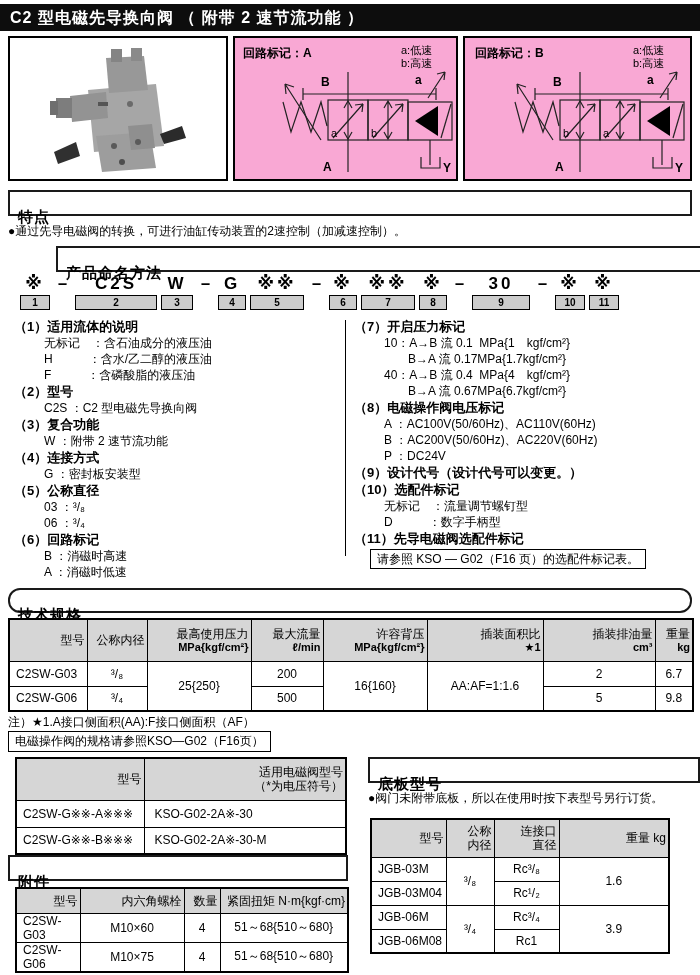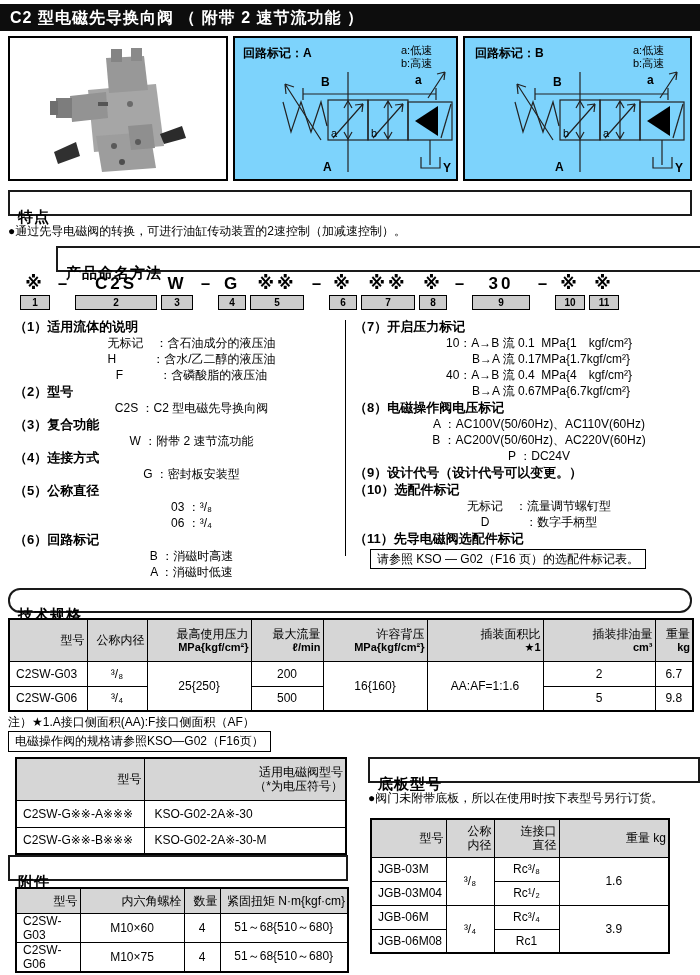--- a/index.html
+++ b/index.html
@@ -9,40 +9,40 @@
     position:relative; width:700px; height:975px; background:#fff;
     margin:0 auto; overflow:hidden;
   }
   
   .title-bar {
     position:absolute; left:0; top:4; top:4px; width:700px; height:27px;
     background:#0d0d0d; color:#fff; font-weight:bold; font-size:16px;
     line-height:27px; padding-left:10px; letter-spacing:1px;
   }
   
-  .frame { position:absolute; border:2px solid #000; background:#7dd3fc; }
+  .frame { position:absolute; border:2px solid #000; background:#f9a8d4; }
   
   .sec-head {
     position:absolute; border:2px solid #1a1a1a; background:#fff;
     font-weight:bold; font-size:15px; padding:16px 0 0 8px; letter-spacing:1px;
   }
   .bullet-line { position:absolute; font-size:12px; }
   
   .code-row { position:absolute; left:20px; top:273px; display:flex; gap:4px; align-items:flex-start; }
   .code-group { display:flex; flex-direction:column; align-items:center; }
   .code-chars { font-weight:bold; font-size:17px; letter-spacing:3px; height:22px; line-height:22px; white-space:nowrap; }
   .code-box {
     width:100%; height:15px; background:#ccc; border:1px solid #000;
     font-size:10px; line-height:13px; text-align:center; font-weight:bold;
   }
   .code-dash { font-weight:bold; font-size:17px; height:22px; line-height:22px; }
   
   .name-col { position:absolute; font-size:12px; line-height:16px; }
   .nm-title { font-weight:bold; font-size:13px; line-height:17px; white-space:pre; }
-  .nm-line { margin-left:30px; white-space:pre;text-align:center; }
+  .nm-line { margin-left:30px; white-space:pre; }
   .v-divider { position:absolute; width:1px; background:#000; }
   .boxed-note { border:1px solid #000; display:inline-block; padding:1px 6px; font-size:12px; white-space:nowrap; }
   
   table { border-collapse:collapse; table-layout:fixed; background:#fff; }
   .dtable { position:absolute; border:2px solid #000; }
   .dtable th, .dtable td { border:1px solid #000; font-size:12px; text-align:center; padding:0 2px; overflow:hidden; }
   .dtable th { background:#d6d6d6; font-weight:normal;text-align:right; }
   .hd-l1 { font-size:12px; display:block; line-height:14px; }
   .hd-l2 { font-size:11px; font-weight:bold; display:block; line-height:13px; }
   .cell-left { text-align:left !important; padding-left:6px !important; }

